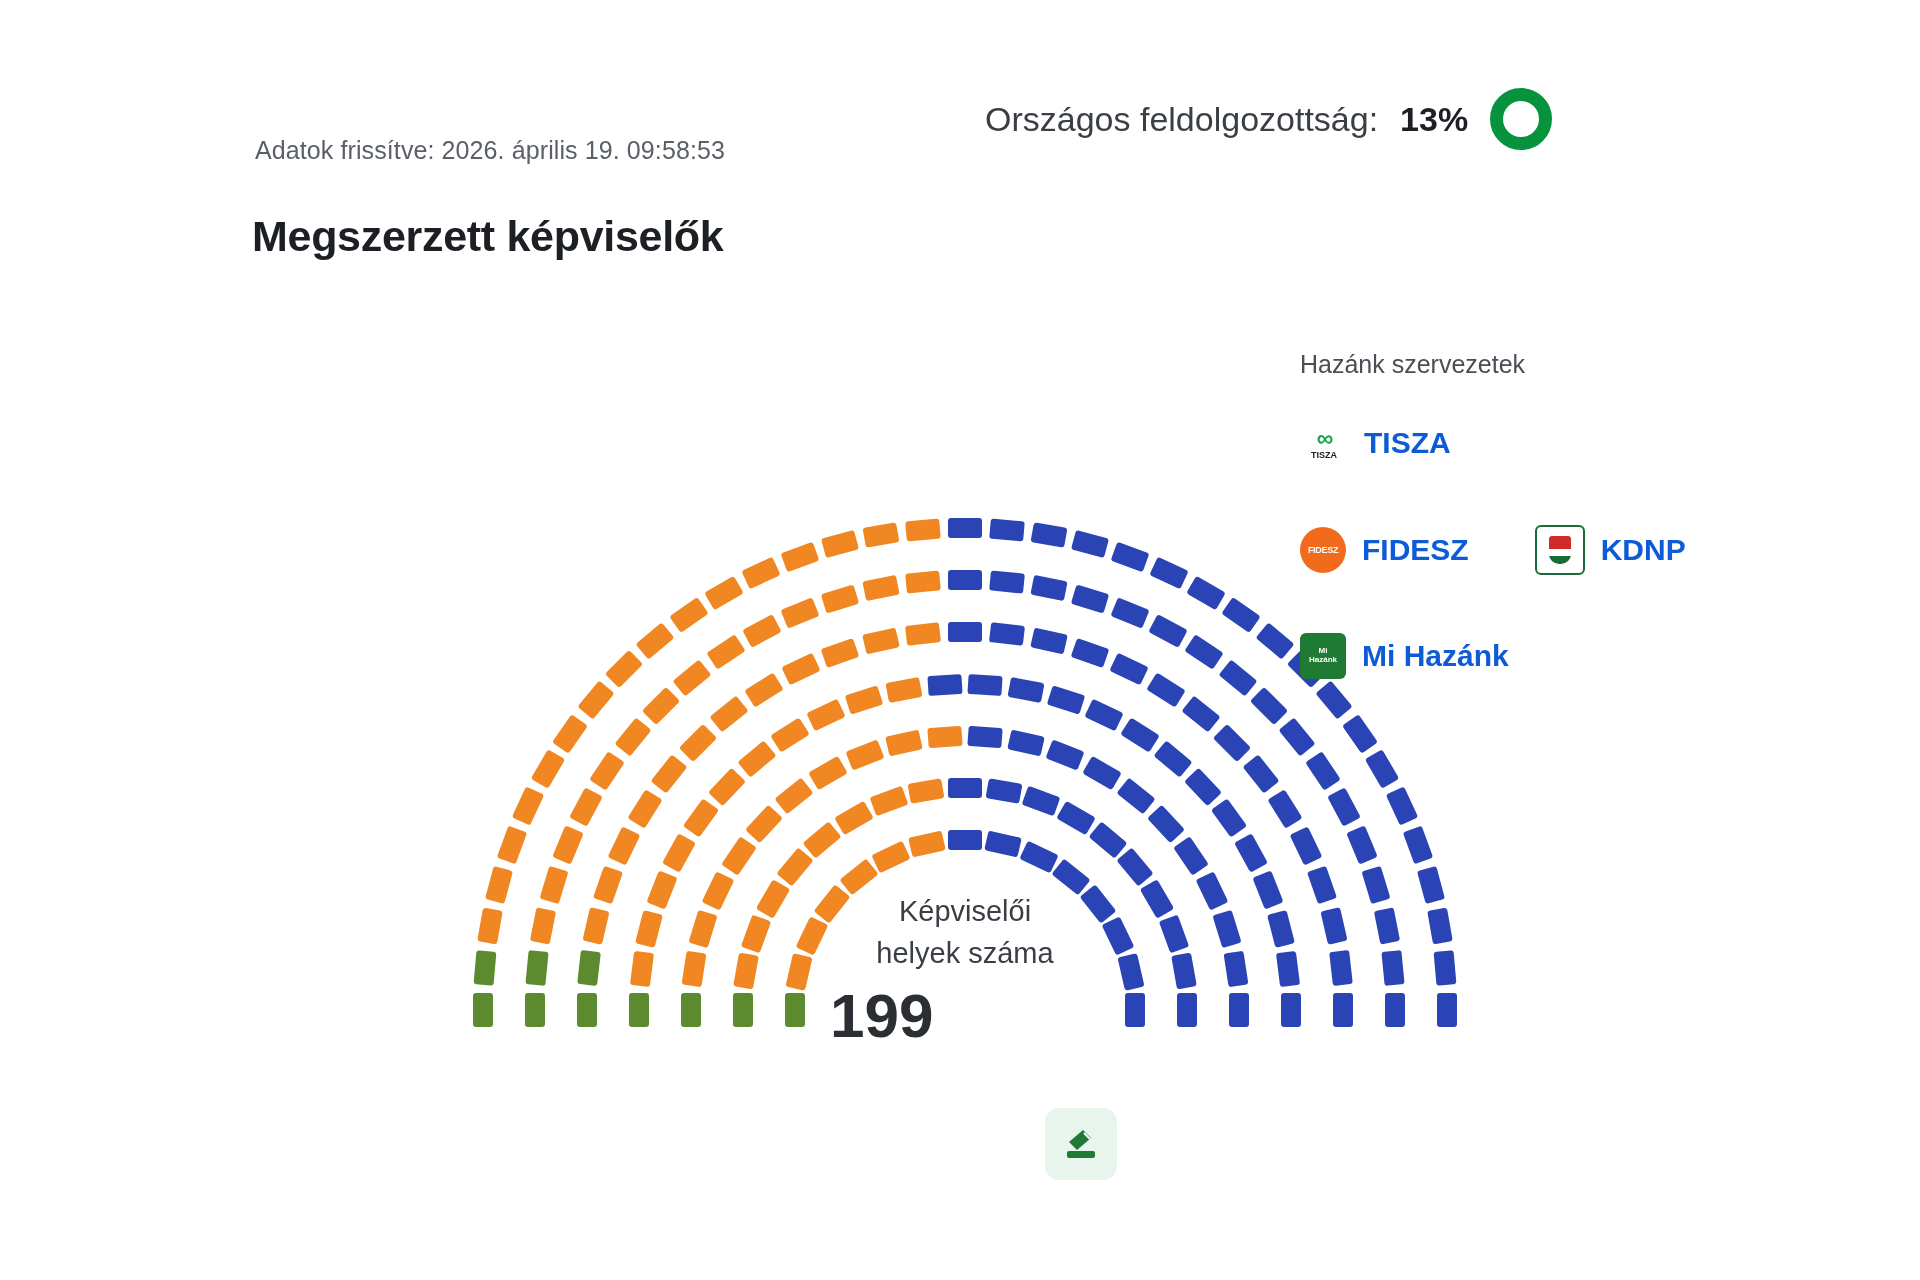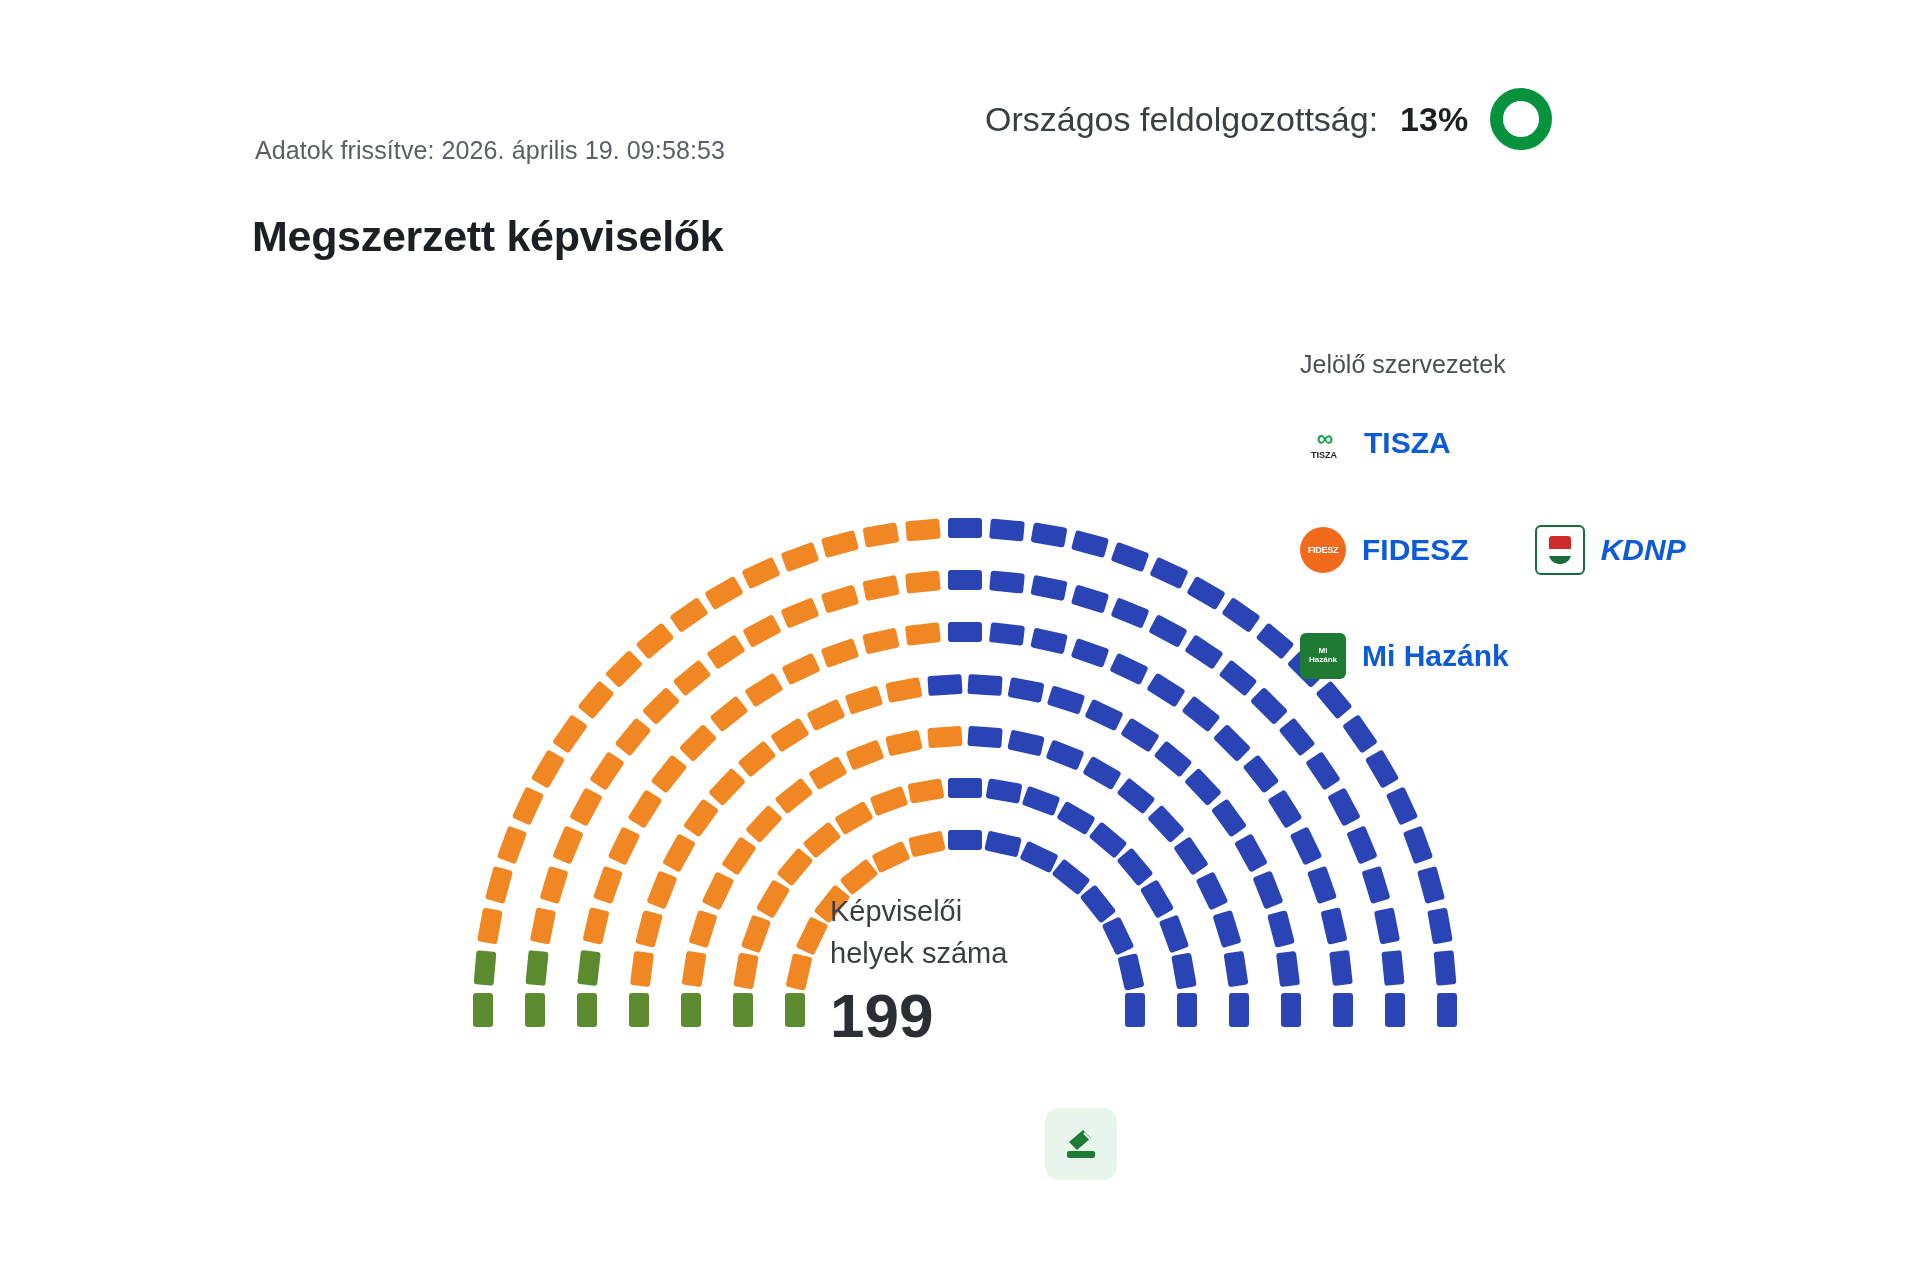--- a/index.html
+++ b/index.html
@@ -75,20 +75,21 @@
     position: absolute;
     width: 34px;
     height: 20px;
     border-radius: 3px;
   }
   .seat-center-label {
     position: absolute;
     left: 580px;
     top: 580px;
     width: 270px;
+    text-align: center;
     font-size: 29px;
     color: #3a3f45;
     line-height: 1.45;
   }
   .seat-center-number {
     position: absolute;
     left: 580px;
     top: 670px;
     width: 270px;
     text-align: left;
@@ -112,21 +113,21 @@
     display: flex;
     align-items: center;
     margin-bottom: 58px;
     gap: 18px;
   }
   .legend-item {
     display: flex;
     align-items: center;
     gap: 16px;
   }
-  .legend-item + .legend-item { margin-left: 48px; font-style: italic; }
+  .legend-item + .legend-item { margin-left: 48px; }
   .legend-name {
     font-size: 30px;
     font-weight: bold;
     color: #0d5bd6;
     white-space: nowrap;
   }
   .party-logo {
     width: 46px;
     height: 46px;
     border-radius: 8px;
@@ -410,21 +411,21 @@
         <div class="seat" style="left: 1180px; top: 690px; transform: rotate(90deg); background: rgb(42, 68, 181);"></div>
       </div>
     <div class="seat-center-label">
       <div>Képviselői</div>
       <div>helyek száma</div>
     </div>
     <div class="seat-center-number">199</div>
   </div>
 
   <div class="legend">
-    <div class="legend-title">Jelölő szervezetek</div>
+    <div class="legend-title">Hazánk szervezetek</div>
 
     <div class="legend-row">
       <div class="legend-item">
         <span class="party-logo logo-tisza">
           <span class="inf">∞</span>
             <span class="txt">TISZA</span>
         </span>
         <span class="legend-name">TISZA</span>
       </div>
     </div>

